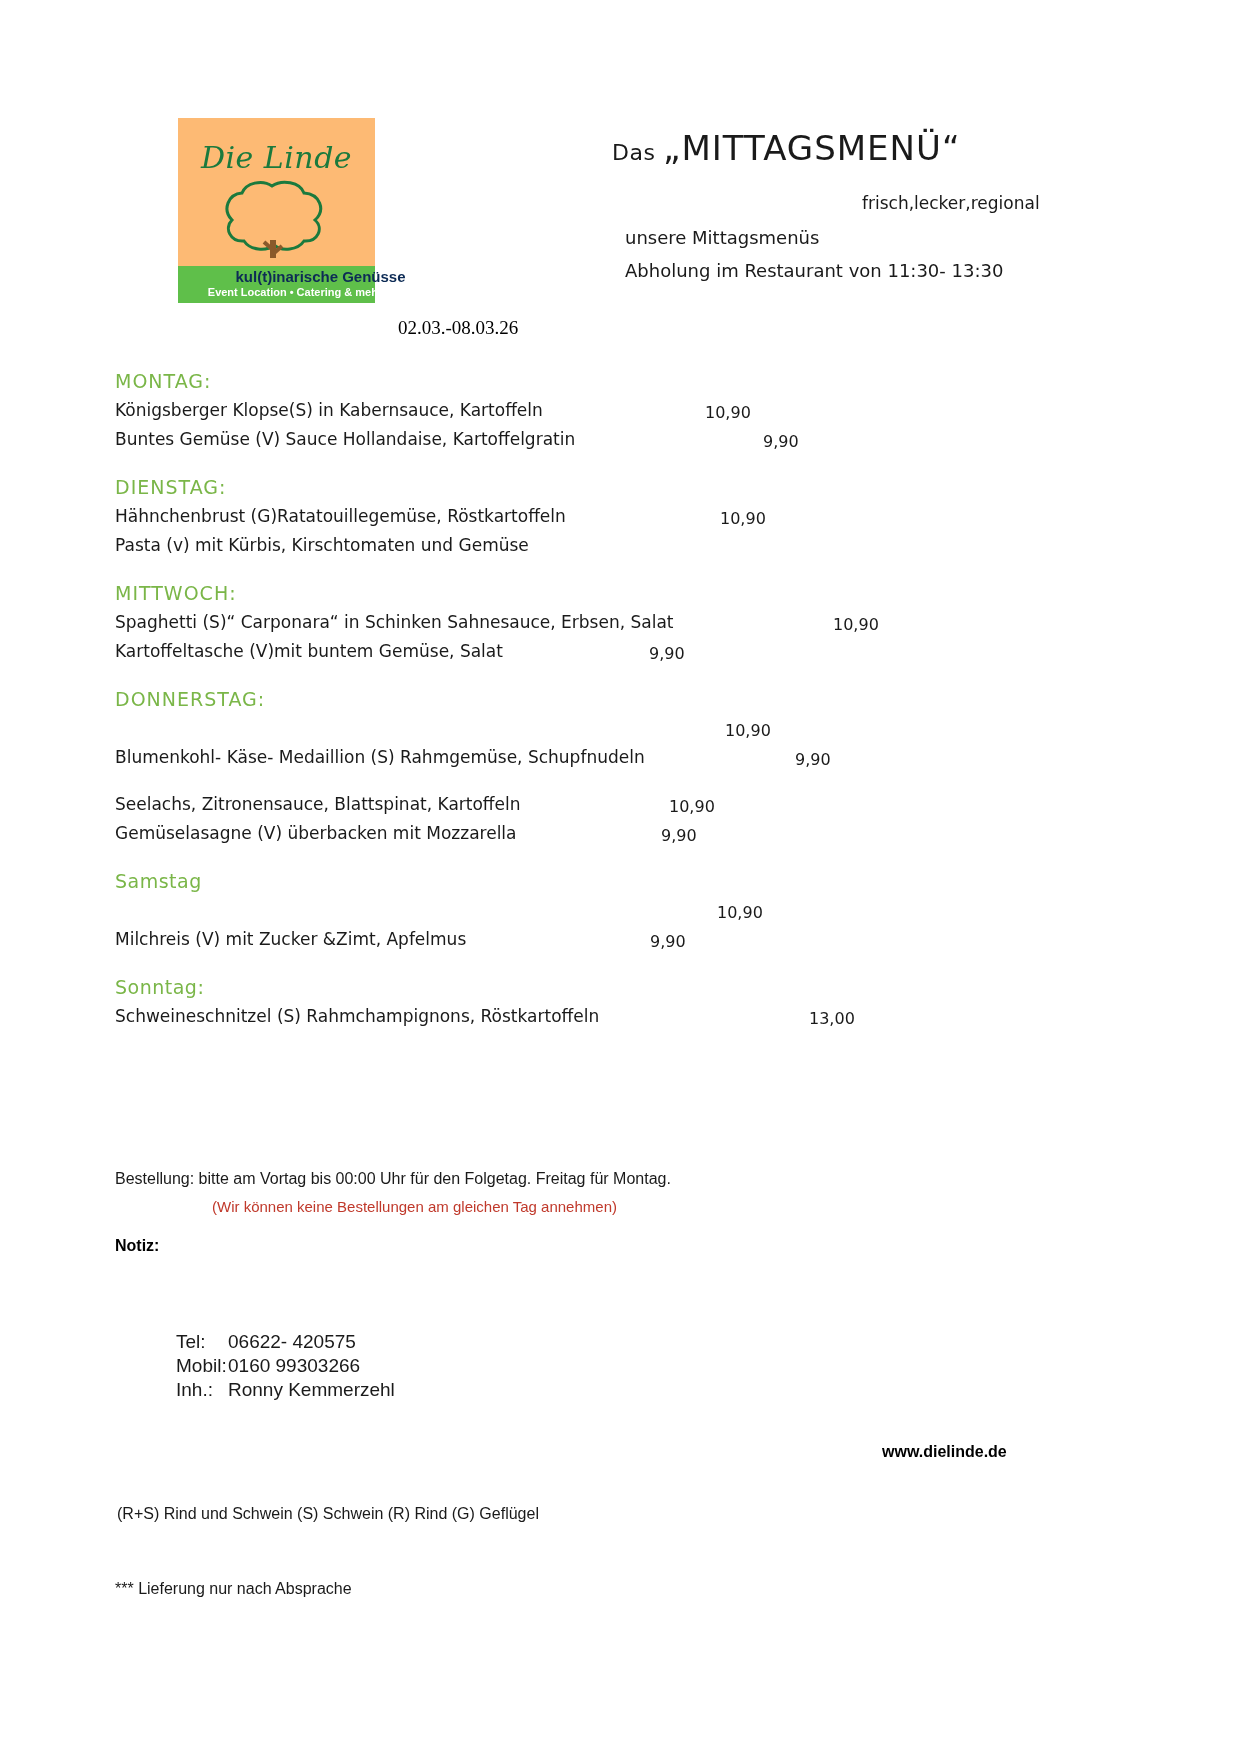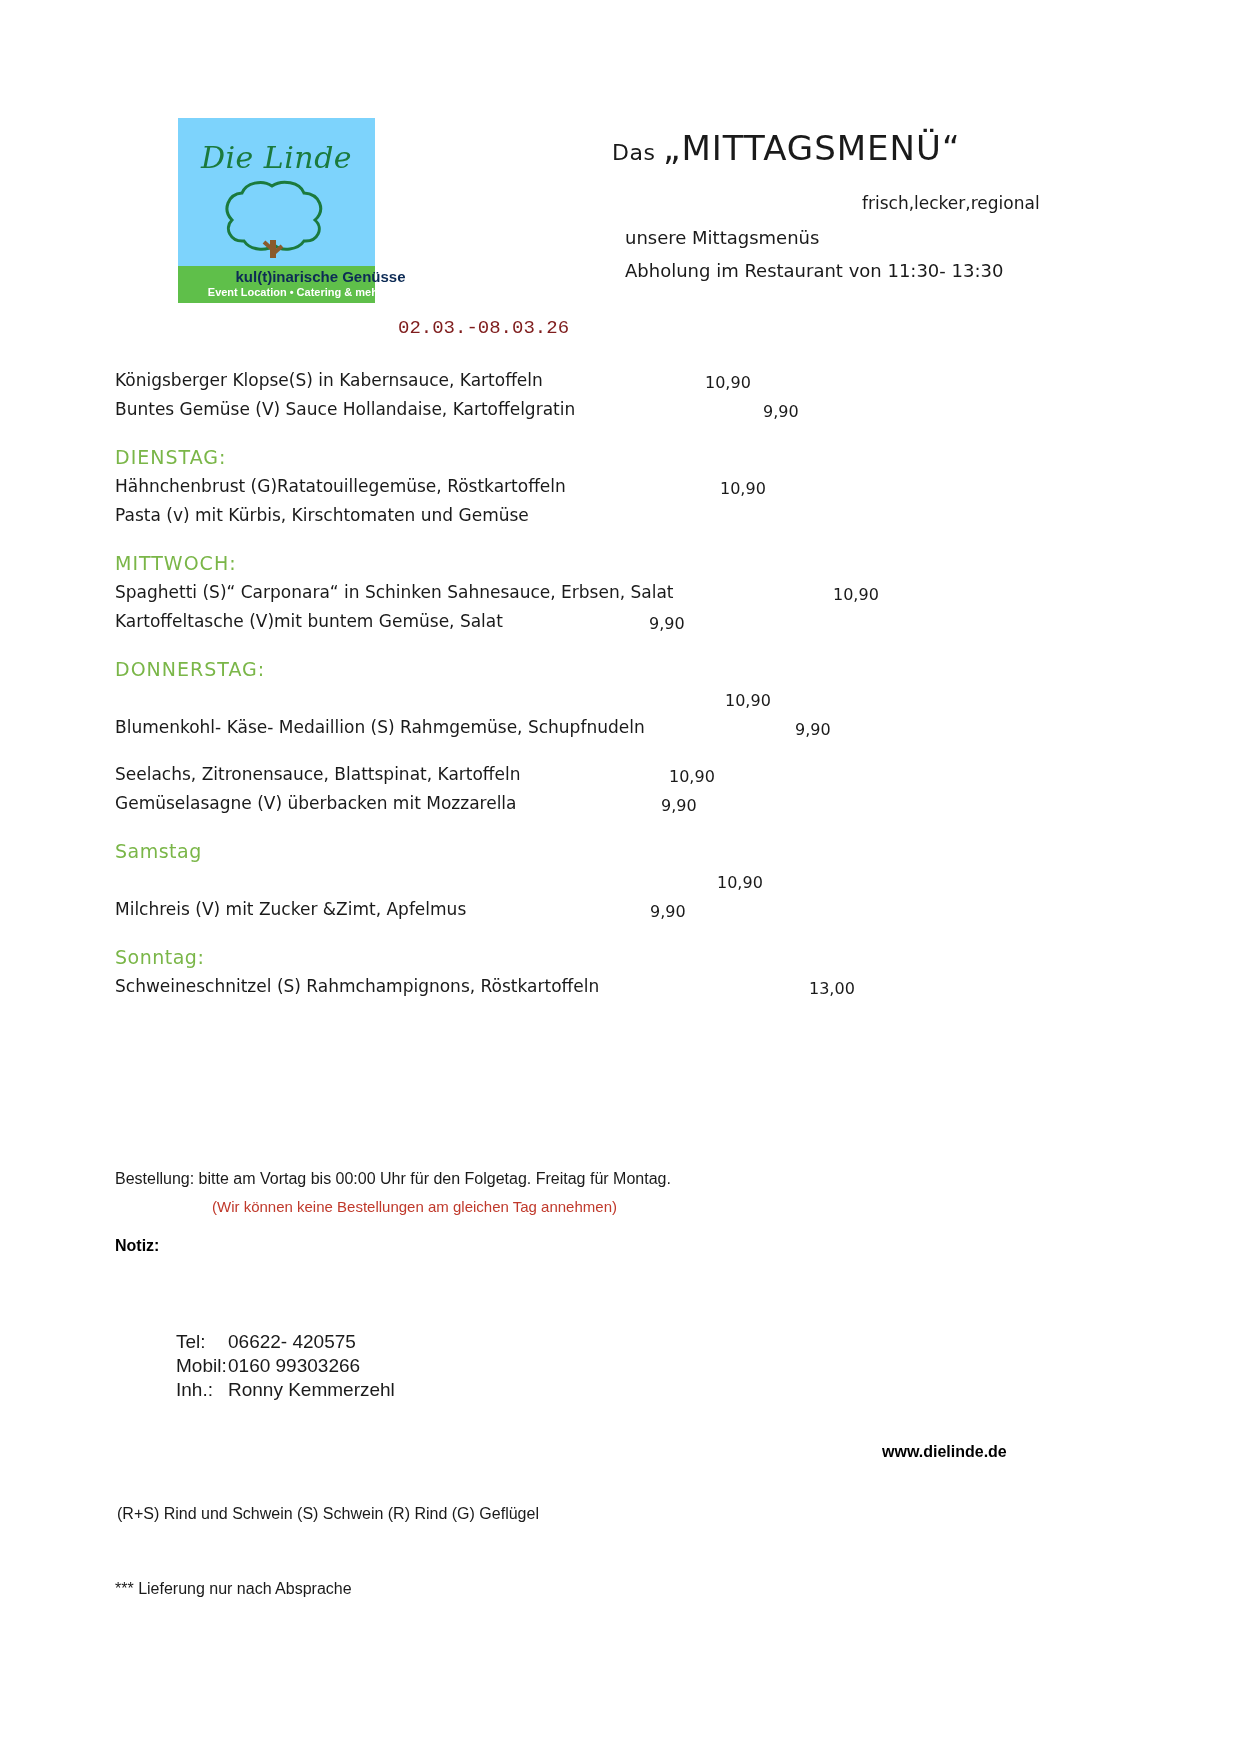--- a/index.html
+++ b/index.html
@@ -22,21 +22,21 @@
     height: 1754px;
   }
 
   
   .logo-box {
     position: absolute;
     left: 178px;
     top: 118px;
     width: 197px;
     height: 185px;
-    background: #7dd3fc;
+    background: #fdba74;
     box-sizing: border-box;
   }
   .logo-name {
     position: absolute;
     left: 0; top: 22px;
     width: 197px;
     text-align: center;
     font-family: "DejaVu Serif", serif;
     font-style: italic;
     font-size: 30px;
@@ -121,23 +121,23 @@
     top: 260px;
     font-family: "DejaVu Sans", sans-serif;
     font-size: 18px;
     color: #1a1a1a;
     white-space: nowrap;
   }
   .daterange {
     position: absolute;
     left: 398px;
     top: 317px;
-    font-family: Liberation Mono, monospace;
+    font-family: Liberation Serif, serif;
     font-size: 19px;
-    color: #7f1d1d;
+    color: #000000;
     white-space: nowrap;
   }
 
   
   .menu {
     position: absolute;
     left: 115px;
     top: 370px;
     width: 1010px;
   }
@@ -268,20 +268,21 @@
     <span class="small">Das </span><span class="big">„MITTAGSMENÜ“</span>
   </div>
   <div class="subtitle-1">frisch,lecker,regional</div>
   <div class="subtitle-2">unsere Mittagsmenüs</div>
   <div class="subtitle-3">Abholung im Restaurant von 11:30- 13:30</div>
   <div class="daterange">02.03.-08.03.26</div>
 
   <div class="menu">
 
     <div class="day-block">
+      <div class="day-name">MONTAG:</div>
       <div class="dish-row">
         <span class="dish-name">Königsberger Klopse(S) in Kabernsauce, Kartoffeln</span>
         <span class="dish-price" style="left:590px;">10,90</span>
       </div>
       <div class="dish-row">
         <span class="dish-name">Buntes Gemüse (V) Sauce Hollandaise, Kartoffelgratin</span>
         <span class="dish-price" style="left:648px;">9,90</span>
       </div>
     </div>
 

